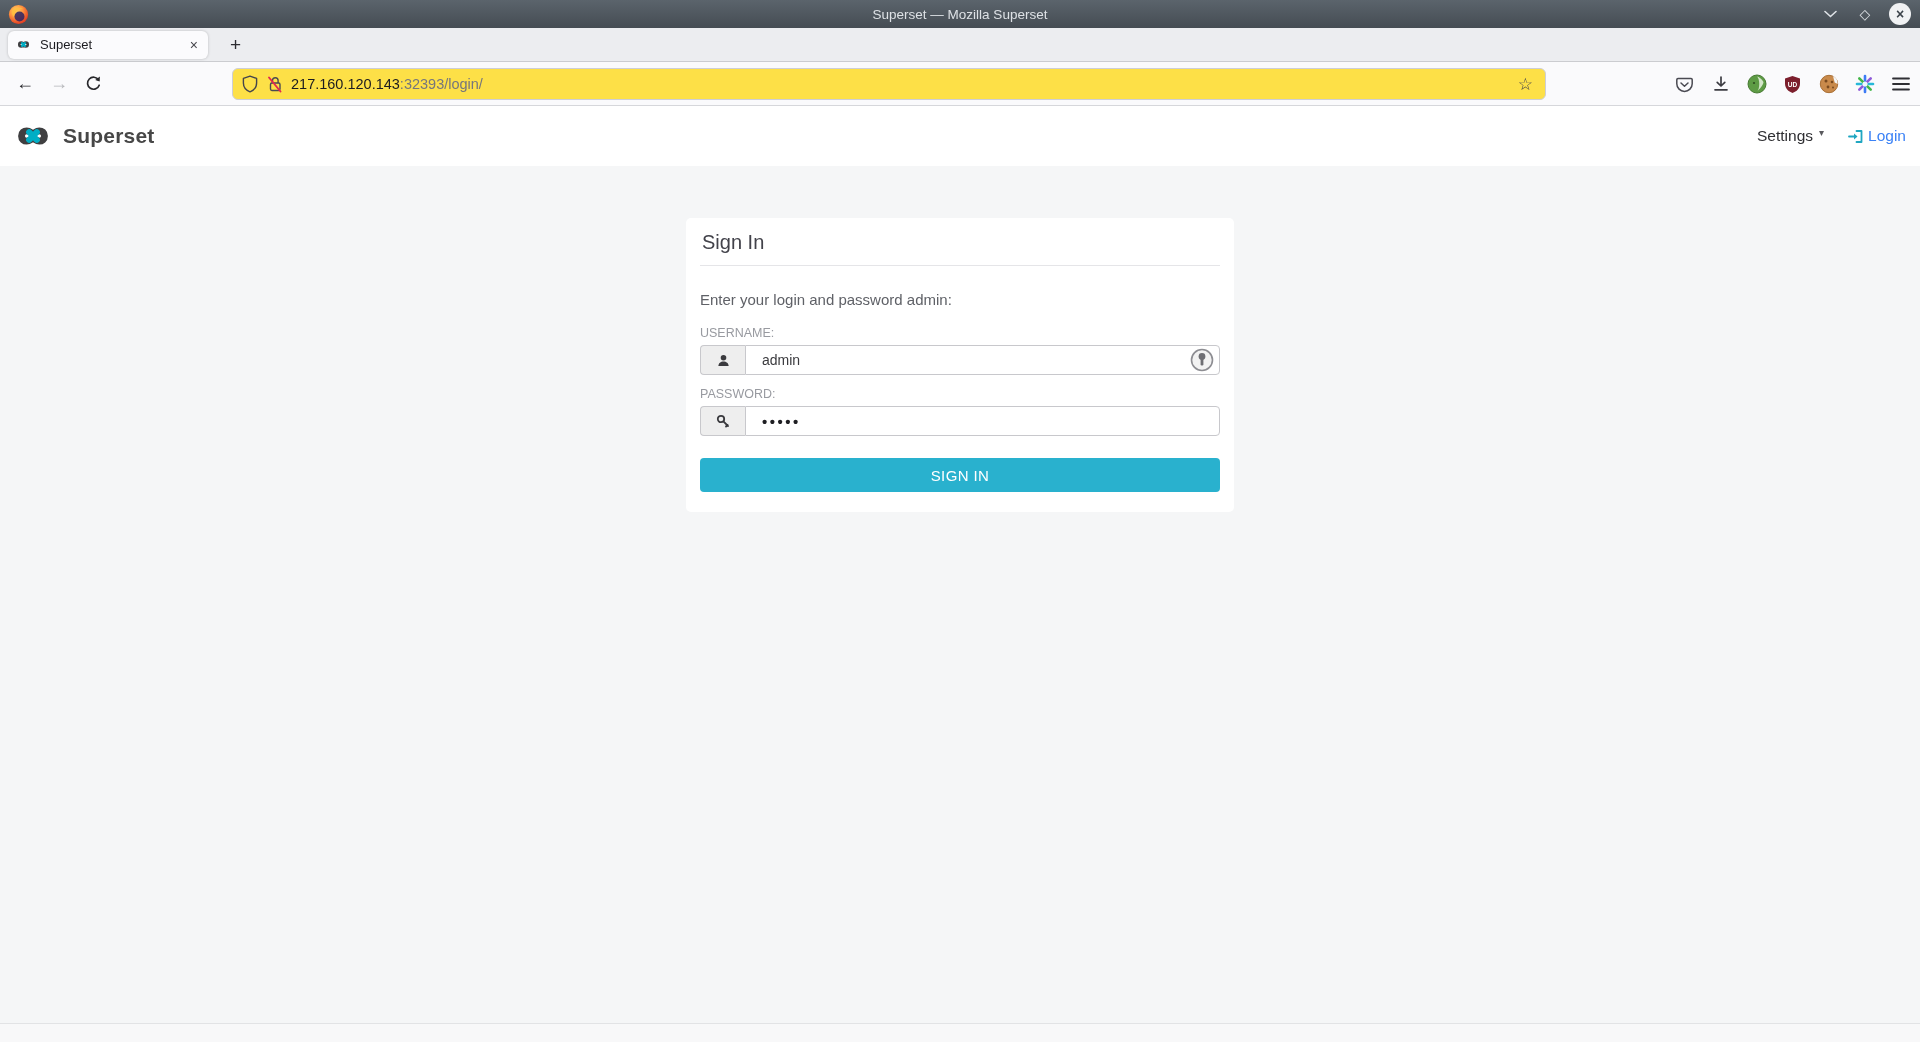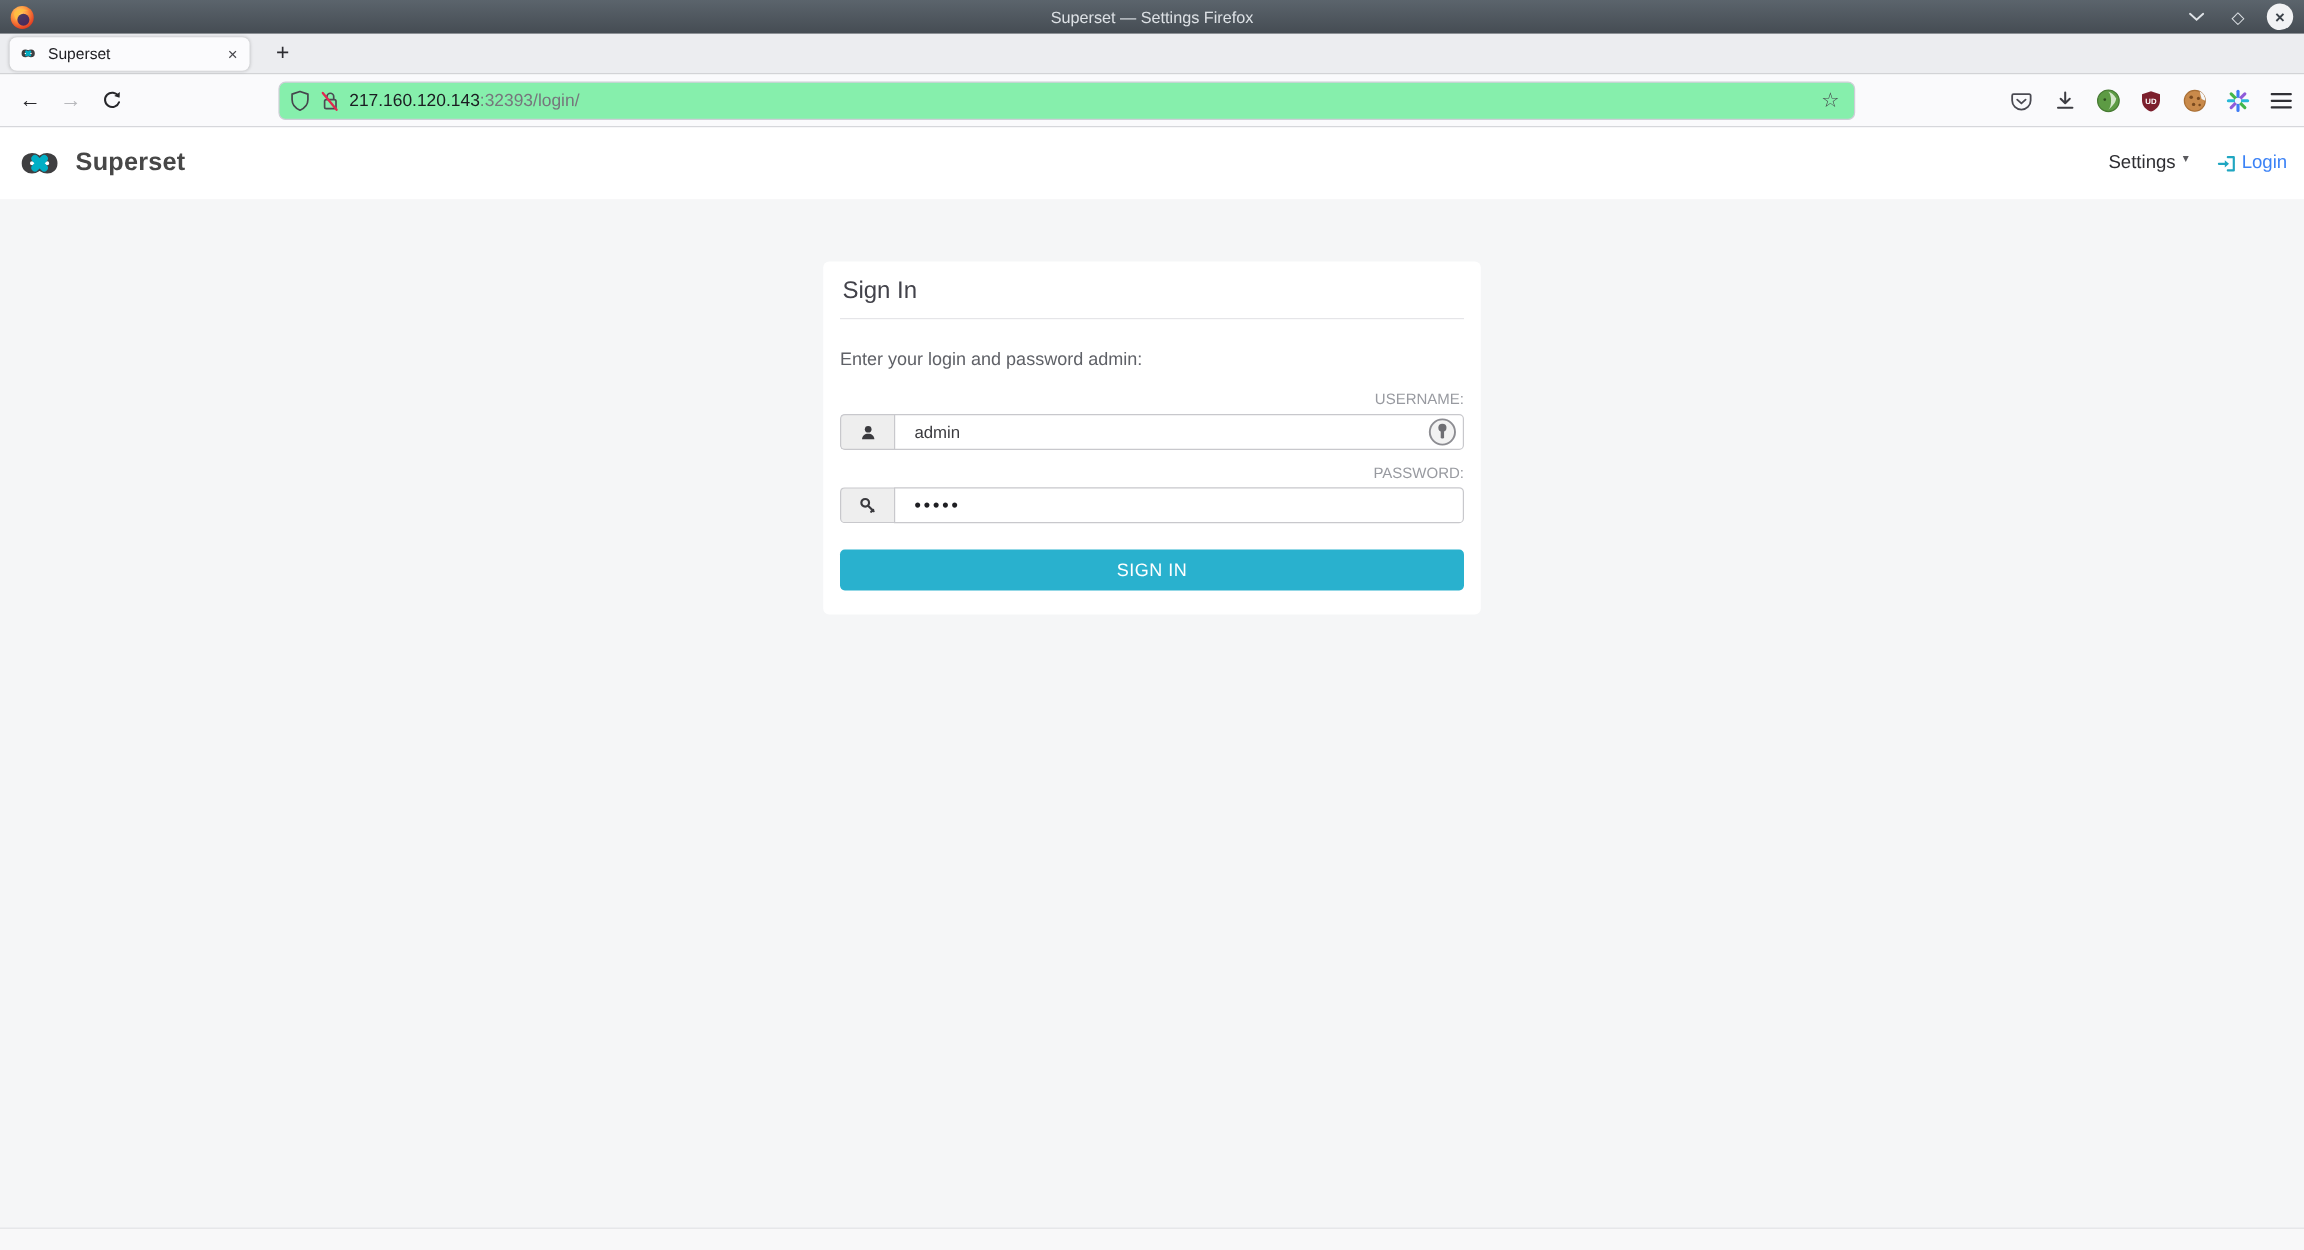--- a/index.html
+++ b/index.html
@@ -18,21 +18,21 @@
   .tabstrip { height:34px; background:#ecedf0; border-bottom:1px solid #cbccd0; display:flex; align-items:center; padding-left:8px; }
   .tab { width:200px; height:28px; background:#fbfbfd; border-radius:6px; box-shadow:0 0 3px rgba(0,0,0,.22); display:flex; align-items:center; padding:0 7px; }
   .tab-title { margin-left:8px; flex:1; font-size:13px; color:#1c1c21; }
   .tab-close { color:#47474d; font-size:14px; padding:0 3px; cursor:default; }
   .newtab { margin-left:14px; font-size:19px; color:#2c2c31; padding:0 8px; cursor:default; }
 
   
   .navtoolbar { position:relative; height:44px; background:#fafafc; border-bottom:1px solid #d6d7db; display:flex; align-items:center; padding-left:8px; }
   .navbtn { width:34px; height:30px; display:flex; align-items:center; justify-content:center; font-size:18px; color:#27272b; }
   .navbtn.disabled { color:#b7b8bc; }
-  .urlbar { position:absolute; left:232px; top:6px; width:1314px; height:32px; background:#86efac; border:1px solid #cdced6; border-radius:6px; display:flex; align-items:center; padding:0 9px; }
+  .urlbar { position:absolute; left:232px; top:6px; width:1314px; height:32px; background:#fde047; border:1px solid #cdced6; border-radius:6px; display:flex; align-items:center; padding:0 9px; }
   .urlbar .sep { width:9px; }
   .url-text { flex:1; font-size:14.5px; margin-left:8px; white-space:nowrap; overflow:hidden; }
   .url-host { color:#1b1b21; }
   .url-path { color:#76767c; }
   .star { font-size:17px; color:#45454c; padding:0 3px; }
   .ext-row { position:absolute; right:6px; top:0; height:44px; display:flex; align-items:center; gap:13px; padding-right:2px; }
   .ext { width:23px; height:23px; display:flex; align-items:center; justify-content:center; }
 
   
   .site-navbar { height:60px; background:#ffffff; display:flex; align-items:center; padding:0 14px 0 10px; }
@@ -42,21 +42,21 @@
   .settings { color:#2e2e32; display:flex; align-items:flex-start; gap:6px; cursor:default; }
   .settings .caret { font-size:10px; color:#5a5a5e; }
   .login-link { color:#3b82f6; display:flex; align-items:center; gap:4px; cursor:default; }
 
   
   .site-body { position:absolute; top:166px; left:0; right:0; bottom:0; background:#f5f6f7; }
   .card { position:absolute; left:686px; top:52px; width:548px; height:294px; background:#ffffff; border-radius:5px; }
   .card-title { margin:0 14px; padding:13px 2px 11px; font-size:20px; color:#42424a; border-bottom:1px solid #e5e5e8; }
   .card-body { padding:25px 14px 14px; }
   .instruction { color:#5f6167; font-size:15px; margin-bottom:18px; }
-  .fld-label { display:block; color:#989aa0; font-size:12.5px; margin-bottom:5px;text-align:right; }
+  .fld-label { display:block; color:#989aa0; font-size:12.5px; margin-bottom:5px; }
   .igroup { position:relative; display:flex; height:30px; margin-bottom:12px; }
   .iaddon { width:45px; background:#eeeeee; border:1px solid #c8c8cc; border-right:none; border-radius:4px 0 0 4px; display:flex; align-items:center; justify-content:center; }
   .igroup input { flex:1; min-width:0; border:1px solid #c8c8cc; border-radius:0 4px 4px 0; padding:0 16px; font-size:14px; color:#3a3a3e; background:#fff; outline:none; font-family:"Liberation Sans","DejaVu Sans",sans-serif; }
   .igroup input.pw { font-weight:bold; letter-spacing:2.5px; font-size:15px; color:#1f1f23; }
   .pm-ext { position:absolute; right:6px; top:3px; width:24px; height:24px; }
   .signin-btn { display:block; width:100%; height:34px; margin-top:22px; background:#29b1ce; border:none; border-radius:4px; color:#ffffff; font-size:15px; letter-spacing:.4px; font-family:"Liberation Sans","DejaVu Sans",sans-serif; cursor:default; }
   .site-footer { position:absolute; left:0; right:0; bottom:0; height:19px; background:#f8f8f9; border-top:1px solid #e2e3e5; }
 
   svg { display:block; }
 </style>
@@ -73,21 +73,21 @@
             <stop offset="0%" stop-color="#ffd567"></stop>
               <stop offset="45%" stop-color="#ff9640"></stop>
               <stop offset="100%" stop-color="#e0331f"></stop>
           </radialGradient>
         </defs>
         <circle cx="10.5" cy="10.5" r="9.6" fill="url(#ffg)"></circle>
         <circle cx="11.5" cy="12.5" r="5" fill="#2b2265" opacity="0.85"></circle>
         <path d="M4,6 Q9,2 16,5 Q12,4 9,7 Q6,9 6,13 Q3,10 4,6 Z" fill="#ffbf3f" opacity="0.9"></path>
       </svg>
     </div>
-    <div class="win-title">Superset — Settings Firefox</div>
+    <div class="win-title">Superset — Mozilla Superset</div>
     <div class="win-controls">
       <span class="wc">
         <svg width="13" height="8" viewBox="0 0 13 8">
             <polyline points="1,1.5 6.5,6.5 12,1.5" fill="none" stroke="#dfe3e7" stroke-width="1.6" stroke-linecap="round"></polyline>
           </svg>
       </span>
       <span class="wc">◇</span>
       <span class="wc close">×</span>
     </div>
   </div>

